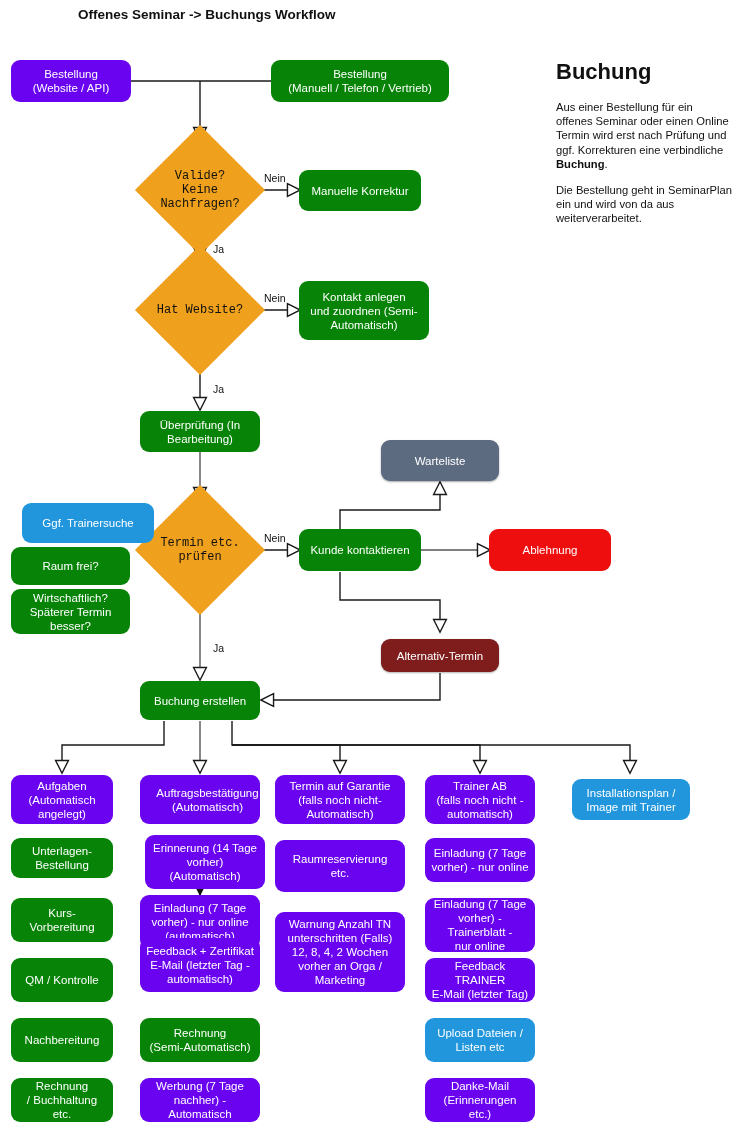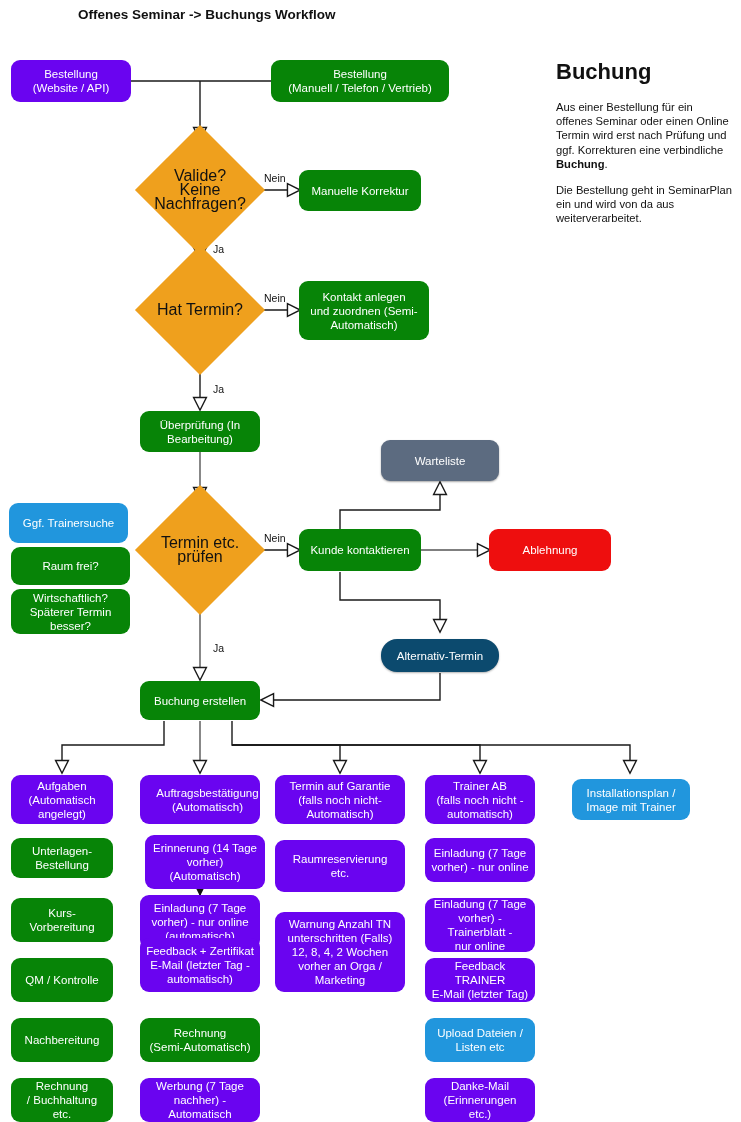--- a/index.html
+++ b/index.html
@@ -41,21 +41,21 @@
     line-height: 14px;
     font-weight: 400;
     padding: 3px 6px;
     z-index: 2;
   }
   .node.purple  { background: #6a04f0; }
   .node.green   { background: #078407; }
   .node.blue    { background: #2196dd; }
   .node.red     { background: #ee0e0e; }
   .node.grey    { background: #5c6b80; box-shadow: 0 1px 2px rgba(0,0,0,.35); }
-  .node.olive   { background: #0c4a6e; box-shadow: 0 1px 2px rgba(0,0,0,.30); border-radius: 16px; }
+  .node.olive   { background: #7f1d1d; box-shadow: 0 1px 2px rgba(0,0,0,.30); }
   .diamond {
     position: absolute;
     z-index: 2;
   }
   .diamond .shape {
     position: absolute;
     left: 0; top: 0;
     width: 100%; height: 100%;
     background: #efa01d;
     transform: rotate(45deg);
@@ -63,22 +63,23 @@
   .diamond .dlabel {
     position: absolute;
     left: -6px; top: 0;
     width: calc(100% + 12px);
     height: 100%;
     display: flex;
     align-items: center;
     justify-content: center;
     text-align: center;
     color: #111111;
-    font-size: 16px;
+    font-size: 12px;
     line-height: 14px;
+    font-family: Liberation Mono, monospace;
   }
   #page-title {
     position: absolute;
     left: 78px;
     top: 7px;
     font-size: 13.5px;
     font-weight: bold;
     color: #111111;
   }
   #side-panel {
@@ -181,33 +182,33 @@
 
   <div class="diamond" style="left:154px; top:144px; width:92px; height:92px;">
     <div class="shape"></div>
     <div class="dlabel">Valide?<br>Keine<br>Nachfragen?</div>
   </div>
 
   <div class="node green" style="left:299px; top:170px; width:122px; height:41px;">Manuelle Korrektur</div>
 
   <div class="diamond" style="left:154px; top:264px; width:92px; height:92px;">
     <div class="shape"></div>
-    <div class="dlabel">Hat Termin?</div>
+    <div class="dlabel">Hat Website?</div>
   </div>
 
   <div class="node green" style="left:299px; top:281px; width:130px; height:59px;">Kontakt anlegen<br>und zuordnen (Semi-<br>Automatisch)</div>
 
   <div class="node green" style="left:140px; top:411px; width:120px; height:41px;">Überprüfung (In<br>Bearbeitung)</div>
 
   <div class="diamond" style="left:154px; top:504px; width:92px; height:92px;">
     <div class="shape"></div>
     <div class="dlabel">Termin etc.<br>prüfen</div>
   </div>
 
-  <div class="node blue" style="left:9px; top:503px; width:119px; height:40px;">Ggf. Trainersuche</div>
+  <div class="node blue" style="left:22px; top:503px; width:132px; height:40px;">Ggf. Trainersuche</div>
 
   <div class="node green" style="left:11px; top:547px; width:119px; height:38px;text-align:center;">Raum frei?</div>
 
   <div class="node green" style="left:11px; top:589px; width:119px; height:45px;">Wirtschaftlich?<br>Späterer Termin<br>besser?</div>
 
   <div class="node grey" style="left:381px; top:440px; width:118px; height:41px;text-align:center;">Warteliste</div>
 
   <div class="node green" style="left:299px; top:529px; width:122px; height:42px;">Kunde kontaktieren</div>
 
   <div class="node red" style="left:489px; top:529px; width:122px; height:42px;">Ablehnung</div>

